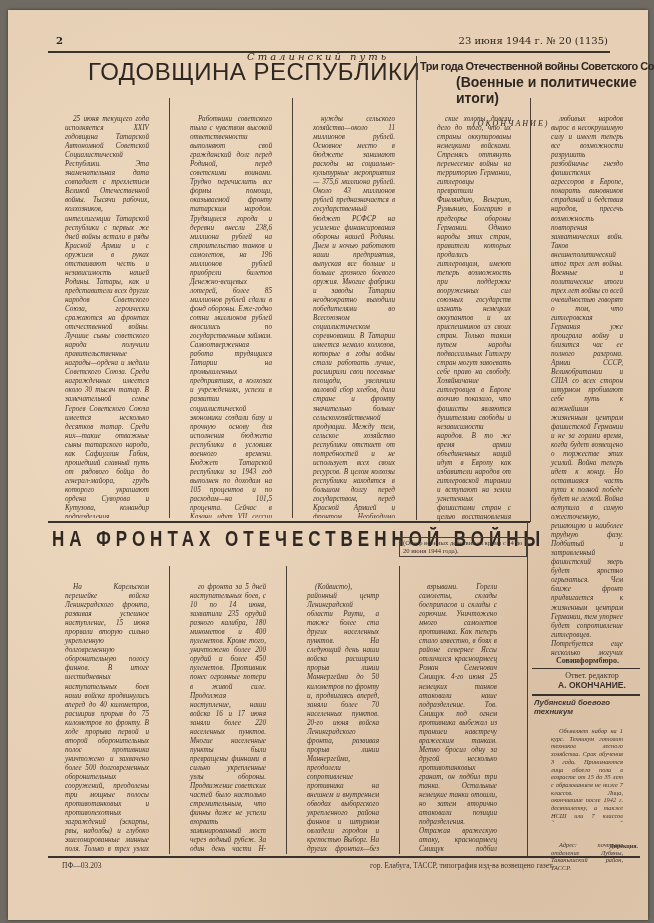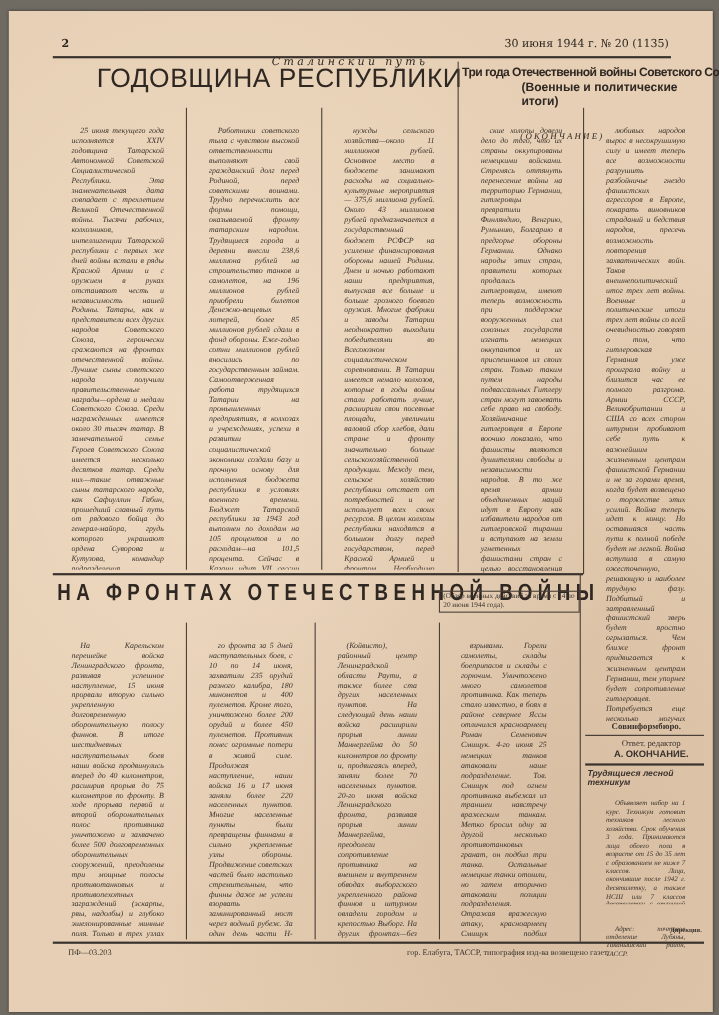--- a/index.html
+++ b/index.html
@@ -20,42 +20,42 @@
   .box{position:absolute;border:1px solid #4a4038;font-size:6.6px;line-height:8px;color:#3a322c;padding:1px 3px;font-family:"Liberation Serif",serif;}
 </style>
 </head>
 <body>
 
 <div class="page">
 
   <div class="hdr">
     <span class="pn">2</span>
     <span class="nm">Сталинский путь</span>
-    <span class="dt">30 июня 1944 г. № 20 (1135)</span>
+    <span class="dt">23 июня 1944 г. № 20 (1135)</span>
   </div>
   <div class="rule" style="left:40px;top:41px;width:562px;height:2px;"></div>
 
   <div class="h1" style="left:80px;top:48px;font-size:24px;letter-spacing:0.5px;">ГОДОВЩИНА РЕСПУБЛИКИ</div>
 
   <div class="col" style="left:40px;top:88px;width:118px;height:420px;">
       <p>25 июня текущего года исполняется XXIV годовщина Татарской Автономной Советской Социалистической Республики. Эта знаменательная дата совпадает с трехлетием Великой Отечественной войны. Тысячи рабочих, колхозников, интеллигенции Татарской республики с первых же дней войны встали в ряды Красной Армии и с оружием в руках отстаивают честь и независимость нашей Родины. Татары, как и представители всех других народов Советского Союза, героически сражаются на фронтах отечественной войны. Лучшие сыны советского народа получили правительственные награды—ордена и медали Советского Союза. Среди награжденных имеется около 30 тысяч татар. В замечательной семье Героев Советского Союза имеется несколько десятков татар. Среди них—такие отважные сыны татарского народа, как Сафиуллин Габин, прошедший славный путь от рядового бойца до генерал-майора, грудь которого украшают ордена Суворова и Кутузова, командир подразделения Рахматуллин Хабибулла, бывший колхозный бригадир, имеющий орден Александра Невского, два ордена Красной Звезды и медаль за оборону Сталинграда, гвардии полковник Володин Кадыр, уроженец Больше-Тарханского района, имеющий 7 орденов, и многие другие, имена которых знает вся страна.</p>
     </div>
   <div class="vline" style="left:161px;top:88px;height:420px;"></div>
   <div class="col" style="left:165px;top:88px;width:116px;height:420px;">
       <p>Работники советского тыла с чувством высокой ответственности выполняют свой гражданский долг перед Родиной, перед советскими воинами. Трудно перечислить все формы помощи, оказываемой фронту татарским народом. Трудящиеся города и деревни внесли 238,6 миллиона рублей на строительство танков и самолетов, на 196 миллионов рублей приобрели билетов Денежно-вещевых лотерей, более 85 миллионов рублей сдали в фонд обороны. Еже-годно сотни миллионов рублей вносились по государственным займам. Самоотверженная работа трудящихся Татарии на промышленных предприятиях, в колхозах и учреждениях, успехи в развитии социалистической экономики создали базу и прочную основу для исполнения бюджета республики в условиях военного времени. Бюджет Татарской республики за 1943 год выполнен по доходам на 105 процентов и по расходам—на 101,5 процента. Сейчас в Казани идут VII сессии Верховного Совета Татарской АССР. Нарком Финансов ТАССР т. Азизов доложил сессии о бюджете ТАССР на 1944 год. Доходы бюджета определены Советом Народных Комиссаров ТАССР в сумме около 520 миллионов рублей—на 85,6 миллиона рублей больше, чем в прошлом году. По бюджету текущего года большие средства ассигнуются на</p>
     </div>
   <div class="vline" style="left:284px;top:88px;height:420px;"></div>
   <div class="col" style="left:288px;top:88px;width:116px;height:420px;">
       <p>нужды сельского хозяйства—около 11 миллионов рублей. Основное место в бюджете занимают расходы на социально-культурные мероприятия — 375,6 миллиона рублей. Около 43 миллионов рублей предназначается в государственный бюджет РСФСР на усиление финансирования обороны нашей Родины. Днем и ночью работают наши предприятия, выпуская все больше и больше грозного боевого оружия. Многие фабрики и заводы Татарии неоднократно выходили победителями во Всесоюзном социалистическом соревновании. В Татарии имеется немало колхозов, которые в годы войны стали работать лучше, расширили свои посевные площади, увеличили валовой сбор хлебов, дали стране и фронту значительно больше сельскохозяйственной продукции. Между тем, сельское хозяйство республики отстает от потребностей и не использует всех своих ресурсов. В целом колхозы республики находятся в большом долгу перед государством, перед Красной Армией и фронтом. Необходимо большевистски мобилизовать трудящихся колхозной деревни на образцовое проведение уборки, добиться высокого урожая, приложить все силы к тому, чтобы собрать в этом году высокий урожай, поднять колхозное животноводство. Дело чести трудящихся Татарии — вернуть былую славу своей республике.</p>
     </div>
 
   <div class="vline" style="left:408px;top:46px;height:464px;width:1px;"></div>
 
   <div class="h1 bold" style="left:412px;top:50px;width:200px;font-size:11px;line-height:12px;letter-spacing:-0.5px;white-space:nowrap;">Три года Отечественной войны Советского Союза</div>
-  <div class="h1 bold" style="left:466px;top:64px;font-size:11px;">(Военные и политические итоги)</div>
+  <div class="h1 bold" style="left:448px;top:64px;font-size:14px;">(Военные и политические итоги)</div>
   <div class="h1" style="left:465px;top:76px;font-size:8px;font-style:italic;letter-spacing:2px;font-family:'Liberation Serif',serif;margin-top:33px;">(ОКОНЧАНИЕ)</div>
 
   <div class="col" style="left:412px;top:88px;width:108px;height:424px;">
       <p>ские холопы довели дело до того, что их страны оккупированы немецкими войсками. Стремясь оттянуть перенесение войны на территорию Германии, гитлеровцы превратили Финляндию, Венгрию, Румынию, Болгарию в предгорье обороны Германии. Однако народы этих стран, правители которых продались гитлеровцам, имеют теперь возможность при поддержке вооруженных сил союзных государств изгнать немецких оккупантов и их приспешников из своих стран. Только таким путем народы подвассальных Гитлеру стран могут завоевать себе право на свободу. Хозяйничание гитлеровцев в Европе воочию показало, что фашисты являются душителями свободы и независимости народов. В то же время армии объединенных наций идут в Европу как избавители народов от гитлеровской тирании и вступают на земли угнетенных фашистами стран с целью восстановления свободы и независимости народов. Именно поэтому порабощенные немцами народы оказывают теперь и будут впредь оказывать все возрастающую поддержку вооруженным силам объединенных наций. Так, в ходе войны полностью провалились все внешнеполитические расчеты и планы гитлеровских захватчиков — империалистов, гитлеровский разбойничий блок обанкротился, а Союз свободо-</p>
     </div>
   <div class="vline" style="left:522px;top:88px;height:424px;"></div>
   <div class="col" style="left:526px;top:88px;width:106px;height:560px;">
       <p>любивых народов вырос в несокрушимую силу и имеет теперь все возможности разрушить разбойничье гнездо фашистских агрессоров в Европе, покарать виновников страданий и бедствия народов, пресечь возможность повторения захватнических войн. Таков внешнеполитический итог трех лет войны. Военные и политические итоги трех лет войны со всей очевидностью говорят о том, что гитлеровская Германия уже проиграла войну и близится час ее полного разгрома. Армии СССР, Великобритании и США со всех сторон штурмом пробивают себе путь к важнейшим жизненным центрам фашистской Германии и не за горами время, когда будет возвещено о торжестве этих усилий. Война теперь идет к концу. Но оставшаяся часть пути к полной победе будет не легкой. Война вступила в самую ожесточенную, решающую и наиболее трудную фазу. Подбитый и затравленный фашистский зверь будет яростно огрызаться. Чем ближе фронт придвигается к жизненным центрам Германии, тем упорнее будет сопротивление гитлеровцев. Потребуется еще несколько могучих ударов, чтобы окончательно сокрушить и повергнуть врага в прах. Понятно, что выполнить эти задачи можно лишь совместными решительными действиями армий всех союзных стран, своевременным введением в активные бои против гитлеровской Германии и ее вассалов основных вооруженных сил, которыми располагают объединенные нации. Можно не сомневаться, что союзные государства, поставившие целью спасти свои народы и народы Европы от ига фашистских поработителей, найдут в себе силы и отдадут все свои силы для достижения этой великой цели.</p>
     </div>
   <div class="col bold" style="left:548px;top:646px;width:90px;font-size:8px;text-align:left;">Совинформбюро.</div>
@@ -79,21 +79,21 @@
   <div class="col" style="left:394px;top:556px;width:112px;height:288px;">
       <p>взрывами. Горели самолеты, склады боеприпасов и склады с горючим. Уничтожено много самолетов противника. Как теперь стало известно, в боях в районе севернее Яссы отличился красноармеец Роман Семенович Смищук. 4-го июня 25 немецких танков атаковали наше подразделение. Тов. Смищук под огнем противника выбежал из траншеи навстречу вражеским танкам. Метко бросил одну за другой несколько противотанковых гранат, он подбил три танка. Остальные немецкие танки отошли, но затем вторично атаковали позиции подразделения. Отражая вражескую атаку, красноармеец Смищук подбил гранатами еще 3 танка. Таким образом, в ходе боя тов. Смищук уничтожил 6 немецких танков. За время с 13 по 19 июня в воздушных боях и огнем зенитной артиллерии сбито 153 самолета противника.</p>
     </div>
   <div class="vline" style="left:519px;top:512px;height:334px;"></div>
 
   <div class="rule" style="left:524px;top:658px;width:108px;height:1px;"></div>
   <div class="col" style="left:534px;top:661px;width:100px;font-size:8px;text-align:center;">Ответ. редактор</div>
   <div class="col bold" style="left:534px;top:671px;width:100px;font-size:8.5px;text-align:center;font-family:'Liberation Sans',sans-serif;">А. ОКОНЧАНИЕ.</div>
 
   <div class="rule" style="left:524px;top:684px;width:108px;height:2px;"></div>
-  <div class="col bold" style="left:526px;top:688px;width:108px;font-size:7.8px;font-style:italic;text-align:left;font-family:'Liberation Sans',sans-serif;">Трудящиеся лесной техникум</div>
+  <div class="col bold" style="left:526px;top:688px;width:108px;font-size:7.8px;font-style:italic;text-align:left;font-family:'Liberation Sans',sans-serif;">Лубянский боевого техникум</div>
   <div class="col" style="left:526px;top:700px;width:106px;height:112px;font-size:6.3px;line-height:7.7px;">
       <p>Объявляет набор на 1 курс. Техникум готовит техников лесного хозяйства. Срок обучения 3 года. Принимаются лица обоего пола в возрасте от 15 до 35 лет с образованием не ниже 7 классов. Лица, окончившие после 1942 г. десятилетку, а также НСШ или 7 классов десятилетки с отличной успеваемостью, принимаются без испытаний. Для остальных приемные испытания с 21 по 25 августа. Прием заявлений до 20 августа. Принятые в техникум обеспечиваются учебниками, столовой, общежитием, постельными принадлежностями и другими услугами. Стипендия выдается всем успевающим.</p>
     </div>
   <div class="col" style="left:526px;top:814px;width:106px;font-size:6.3px;line-height:7.7px;">
       <p>Адрес: почтовое отделение Лубяны, Таканышский район, ТАССР.</p>
     </div>
   <div class="col bold" style="left:580px;top:832px;width:50px;font-size:6px;text-align:right;">Дирекция.</div>
 
   <div class="rule" style="left:40px;top:846px;width:592px;height:2px;"></div>
   <div class="col" style="left:54px;top:851px;width:80px;font-size:7.5px;font-family:Liberation Serif, serif;text-align:left;">ПФ—03.203</div>

